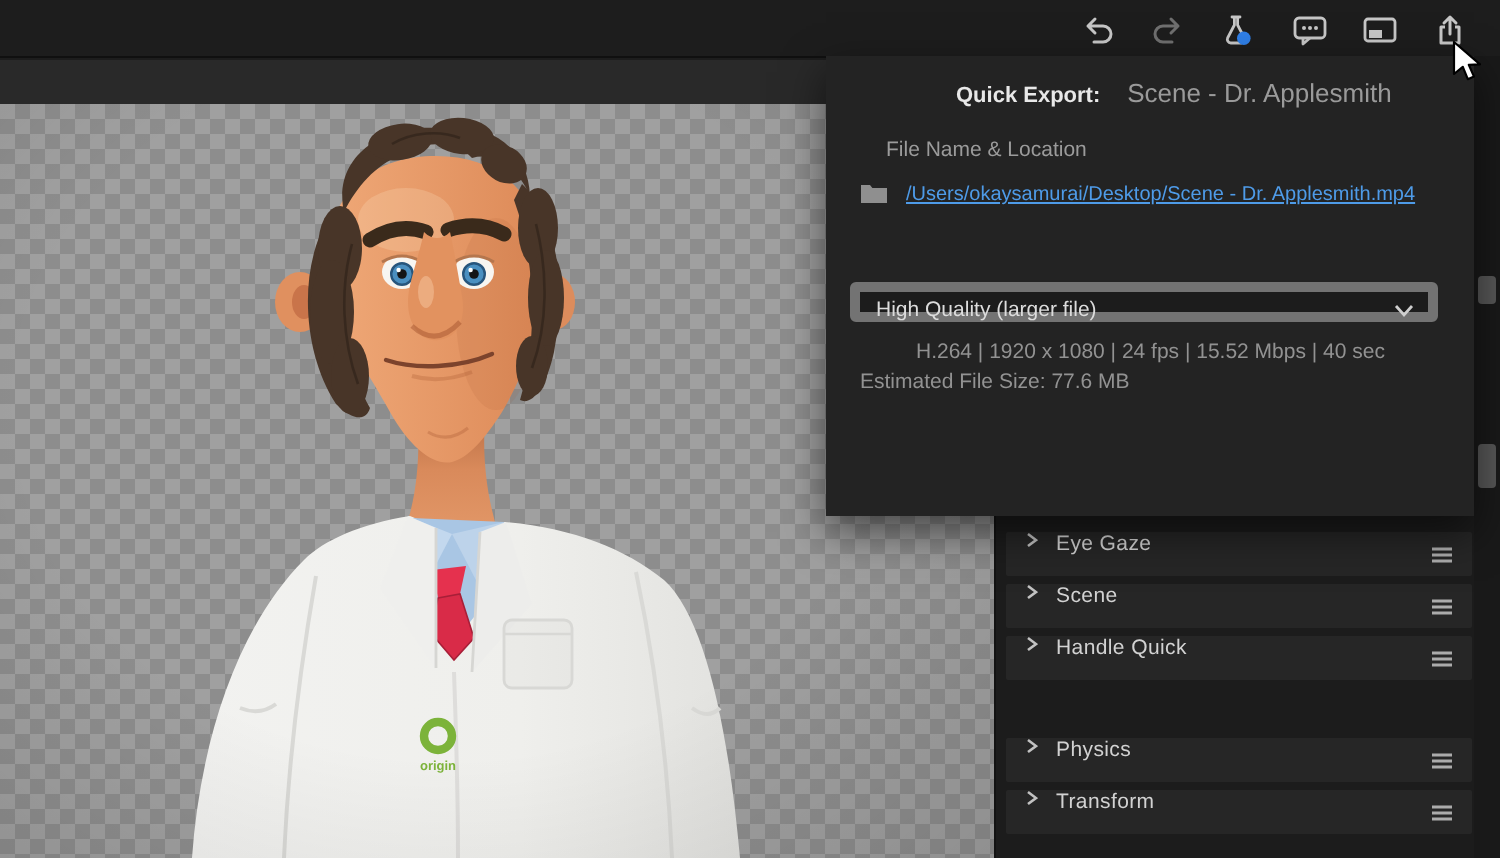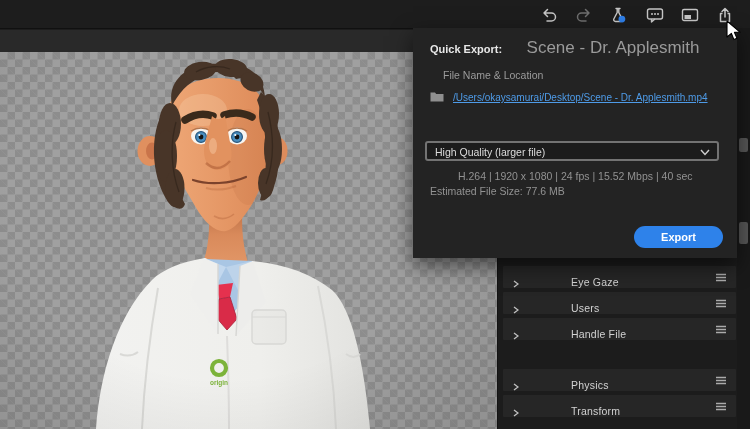--- a/index.html
+++ b/index.html
@@ -24,41 +24,41 @@
     background-size:15px 15px;
     background-position:0 0,7.5px 7.5px; }
   .scene-area svg.character { position:absolute; left:0; top:0; }
   .vignette { position:absolute; inset:0; pointer-events:none;
     background:radial-gradient(ellipse at 45% 40%, rgba(0,0,0,0) 55%, rgba(0,0,0,0.10) 100%); }
 
   
   .props-panel { position:absolute; left:497px; top:258px; width:253px; height:171px;
     background:#1c1c1c; border-left:1px solid #131313; z-index:2; }
   .prop-row { position:absolute; left:5px; width:233px; height:22px; background:#262626;
-    border-radius:1px; display:flex; align-items:flex-end; padding-left:10px; cursor:default;gap:43px; }
+    border-radius:1px; display:flex; align-items:flex-start; padding-left:10px; cursor:default; }
   .prop-row .label { color:#d2d2d2; font-size:10.5px; margin-left:9px; letter-spacing:.2px; }
   .prop-row .menu { position:absolute; right:9px; top:7px; }
 
   
   .right-gutter { position:absolute; left:737px; top:28px; width:13px; height:401px; background:#191919; z-index:4; }
   .scroll-thumb { position:absolute; left:2px; width:9px; background:#565656; border-radius:2px; }
 
   
   .qe-panel { position:absolute; left:413px; top:28px; width:324px; height:230px;
     background:#232323; z-index:5; box-shadow:0 8px 20px rgba(0,0,0,.55); }
   .qe-title-row { position:absolute; left:17px; top:10px; white-space:nowrap; }
-  .qe-title { color:#e8e8e8; font-size:11px; font-weight:bold; }
-  .qe-scene { color:#9a9a9a; font-size:17px; margin-left:20px; }
+  .qe-title { color:#e8e8e8; font-size:11px; font-weight:bold;margin-left:48px; }
+  .qe-scene { color:#9a9a9a; font-size:13px; margin-left:9px; }
   .qe-label { position:absolute; left:30px; color:#9b9b9b; font-size:10.5px; }
   .qe-file-label { top:41px; }
   .qe-preset-label { top:97px;margin-top:24px; }
   .qe-folder { position:absolute; left:17px; top:63px; cursor:pointer; }
   .qe-path { position:absolute; left:40px; top:64px; color:#4e9be8; font-size:10px; cursor:pointer; white-space:nowrap;text-decoration:underline; }
   .qe-dropdown { position:absolute; left:12px; top:113px; width:294px; height:20px;
-    background:#1c1c1c; border:2px solid #737373; border-radius:3px; cursor:pointer; }
+    background:#1c1c1c; border:5px solid #737373; border-radius:3px; cursor:pointer; }
   .qe-dropdown .value { position:absolute; left:8px; top:3px; color:#dcdcdc; font-size:10.5px; }
   .qe-dropdown .chev { position:absolute; right:7px; top:6px; }
   .qe-info { position:absolute; left:17px; color:#929292; font-size:10.5px; white-space:nowrap; }
   .qe-specs { top:142px;padding-left:28px; }
   .qe-estimate { top:157px; }
   .qe-export-btn { position:absolute; left:221px; top:198px; width:89px; height:22px;
     background:#2e82ea; border:none; border-radius:11px; color:#fff; font-size:11px;
     font-weight:bold; font-family:"Liberation Sans",sans-serif; cursor:pointer;
     display:flex; align-items:center; justify-content:center; }
 
@@ -216,30 +216,30 @@
         </svg>
       <span class="label">Eye Gaze</span>
       <svg class="menu" width="12" height="9" viewBox="0 0 12 9">
           <path d="M1 1.5 H11 M1 4.5 H11 M1 7.5 H11" stroke="#ababab" stroke-width="1.4"></path>
         </svg>
     </div>
     <div class="prop-row" style="top:34px">
       <svg width="6" height="8" viewBox="0 0 6 8">
           <path d="M1 1 L5 4 L1 7" stroke="#c2c2c2" stroke-width="1.3" fill="none"></path>
         </svg>
-      <span class="label">Users</span>
+      <span class="label">Scene</span>
       <svg class="menu" width="12" height="9" viewBox="0 0 12 9">
           <path d="M1 1.5 H11 M1 4.5 H11 M1 7.5 H11" stroke="#ababab" stroke-width="1.4"></path>
         </svg>
     </div>
     <div class="prop-row" style="top:60px">
       <svg width="6" height="8" viewBox="0 0 6 8">
           <path d="M1 1 L5 4 L1 7" stroke="#c2c2c2" stroke-width="1.3" fill="none"></path>
         </svg>
-      <span class="label">Handle File</span>
+      <span class="label">Handle Quick</span>
       <svg class="menu" width="12" height="9" viewBox="0 0 12 9">
           <path d="M1 1.5 H11 M1 4.5 H11 M1 7.5 H11" stroke="#ababab" stroke-width="1.4"></path>
         </svg>
     </div>
     <div class="prop-row" style="top:111px">
       <svg width="6" height="8" viewBox="0 0 6 8">
           <path d="M1 1 L5 4 L1 7" stroke="#c2c2c2" stroke-width="1.3" fill="none"></path>
         </svg>
       <span class="label">Physics</span>
       <svg class="menu" width="12" height="9" viewBox="0 0 12 9">
@@ -280,20 +280,19 @@
     <div class="qe-dropdown">
       <span class="value">High Quality (larger file)</span>
       <svg class="chev" width="10" height="7" viewBox="0 0 10 7">
         <path d="M1 1 L5 5.5 L9 1" stroke="#cfcfcf" stroke-width="1.4" fill="none"></path>
       </svg>
     </div>
 
     <div class="qe-info qe-specs">H.264 | 1920 x 1080 | 24 fps | 15.52 Mbps | 40 sec</div>
     <div class="qe-info qe-estimate">Estimated File Size: 77.6 MB</div>
 
-    <button class="qe-export-btn">Export</button>
   </div>
 
   <svg class="cursor" width="16" height="22" viewBox="0 0 16 22">
     <path d="M1 1 L1 17 L5.4 13.4 L7.9 19.6 L11 18.3 L8.4 12.4 L14 12.2 Z" fill="#ffffff" stroke="#000000" stroke-width="1.1" stroke-linejoin="round"></path>
   </svg>
 
 </div>
 
 </body></html>

